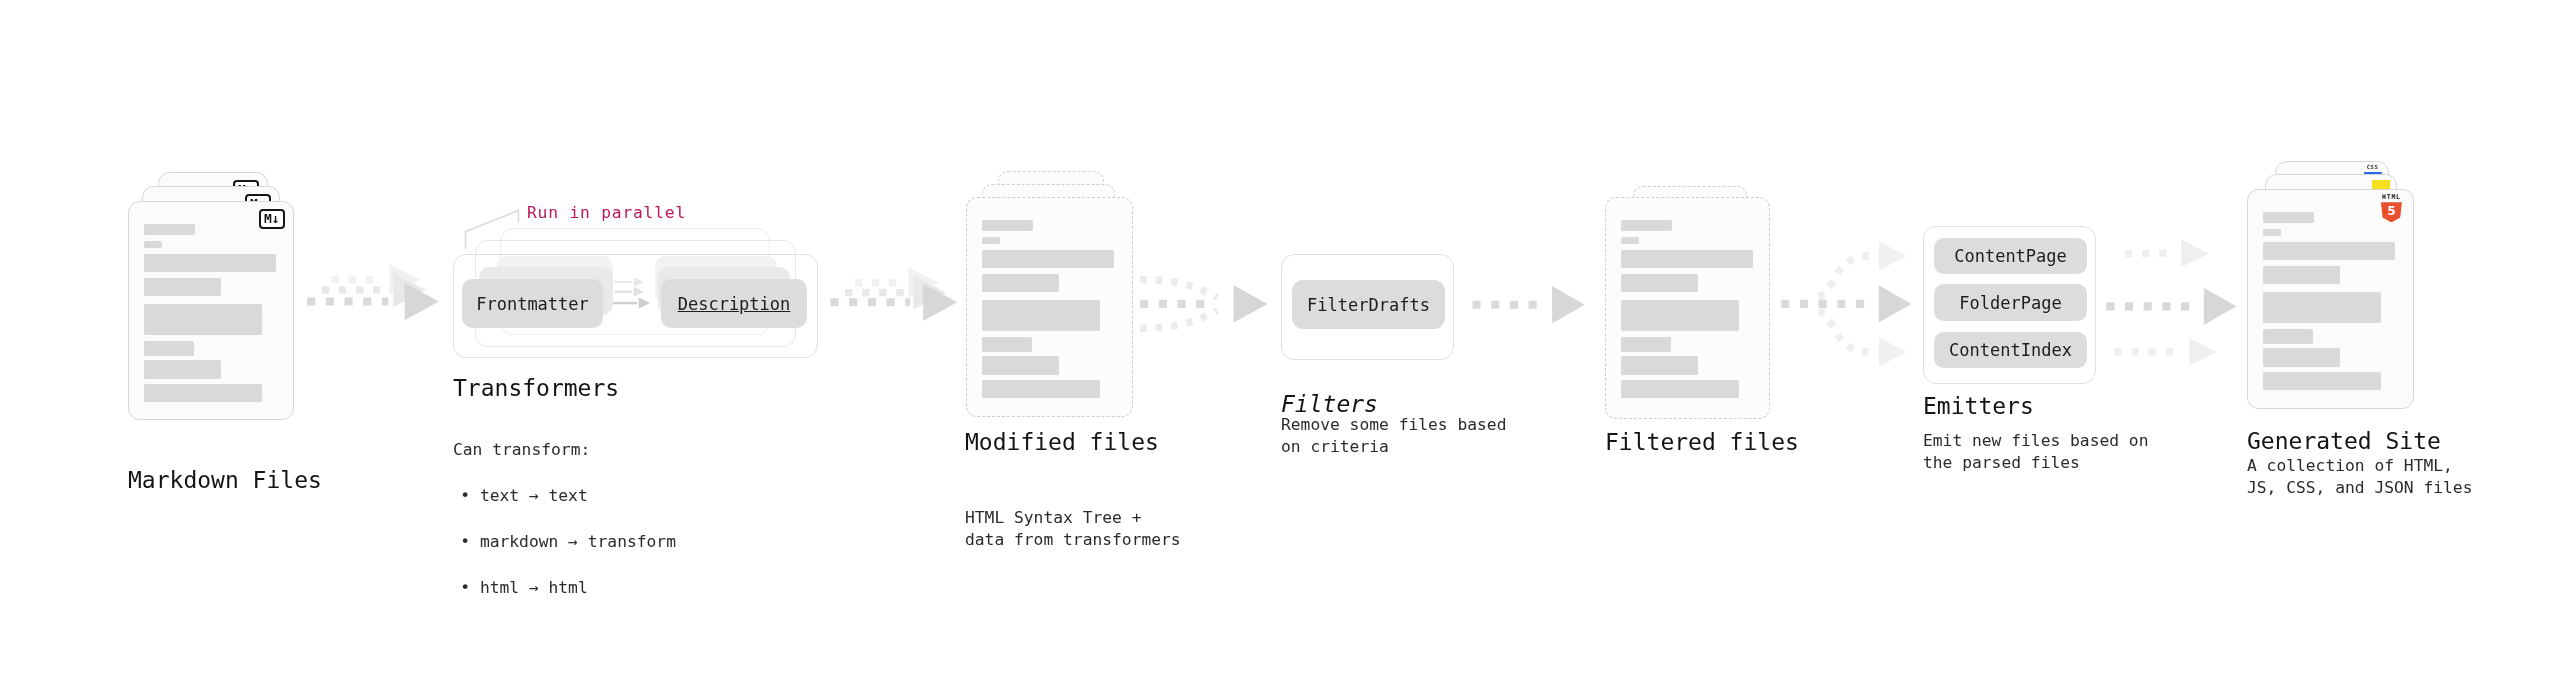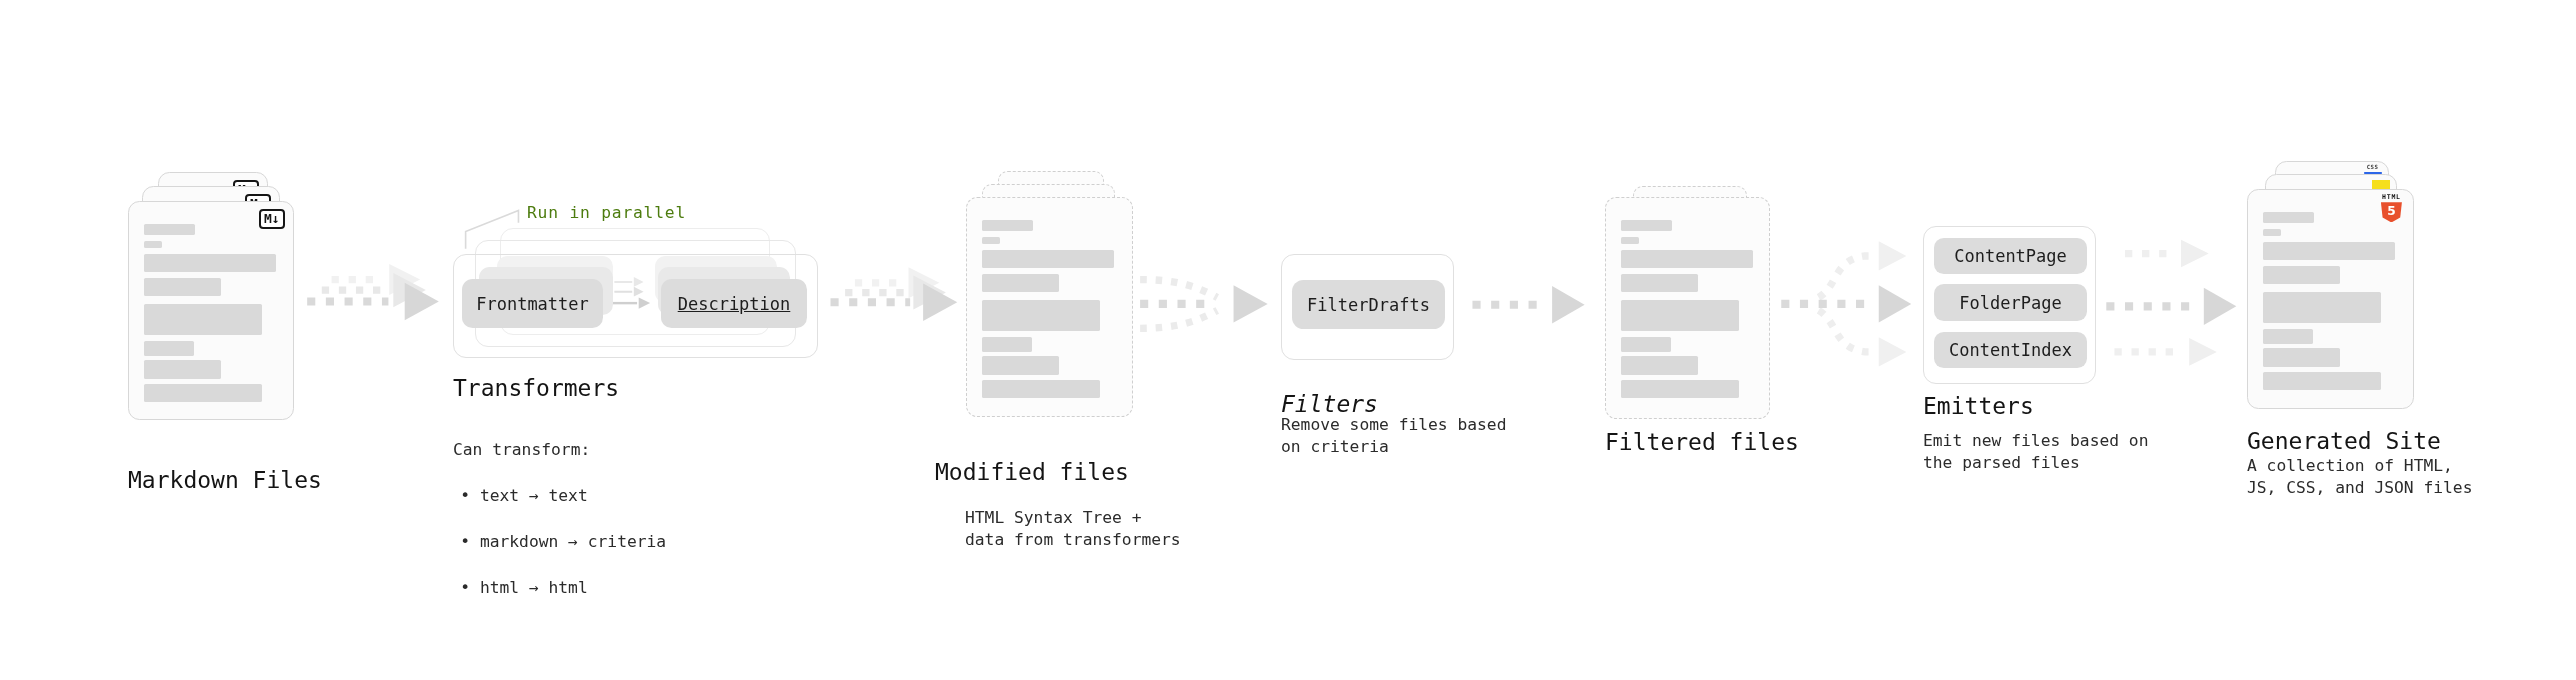--- a/index.html
+++ b/index.html
@@ -18,21 +18,21 @@
   .outline-box.mid{border-color:#e7e7e7;}
   .outline-box.back{border-color:#ededed;}
 
   .pill{position:absolute;background:#dcdcdc;border-radius:10.6px;color:#1d1d1d;font-size:17px;
         display:flex;align-items:center;justify-content:center;box-sizing:border-box;}
   .pill.ghost1{background:#e9e9e9;}
   .pill.ghost2{background:#f2f2f2;}
 
   .h{position:absolute;font-size:23px;font-weight:500;color:#141414;white-space:nowrap;}
   .cap{position:absolute;font-size:16.3px;line-height:22px;color:#2b2b2b;white-space:pre-line;}
-  .note{position:absolute;font-size:16.3px;color:#4d7c0f;white-space:nowrap;letter-spacing:0.8px;}
+  .note{position:absolute;font-size:16.3px;color:#be185d;white-space:nowrap;letter-spacing:0.8px;}
 
   .js-badge{position:absolute;right:6.5px;top:4.9px;width:18px;height:9px;background:#f6df1d;}
   .css-badge{position:absolute;right:6.5px;top:3.3px;width:18px;text-align:center;}
   .css-badge .t{font-size:5.7px;font-weight:bold;color:#3a3a3a;line-height:5.7px;letter-spacing:0.4px;}
   .css-badge .bar{height:2.4px;background:#2c66e8;margin-top:0.8px;border-radius:0.8px;}
   .html5-logo{position:absolute;right:10.6px;top:4.1px;width:22px;text-align:center;}
   .html5-logo .t{font-size:6.5px;font-weight:800;color:#111;letter-spacing:0.8px;line-height:7.3px;}
   .html5-logo .shield{width:21px;height:20.3px;margin:0.8px auto 0;background:#e8502d;
         clip-path:polygon(0 0,100% 0,92% 76%,50% 100%,8% 76%);
         color:#fff;font-size:12.2px;font-weight:bold;line-height:18.7px;font-family:"DejaVu Sans",sans-serif;}
@@ -139,41 +139,41 @@
     <div class="pill" style="left:462px;top:279px;width:141px;height:49px;">Frontmatter</div>
 
     <div class="pill ghost2" style="left:655px;top:256px;width:122px;height:47px;"></div>
     <div class="pill ghost1" style="left:658px;top:267px;width:132px;height:48px;"></div>
     <div class="pill" style="left:661px;top:279px;width:146px;height:49px;text-decoration:underline;">Description</div>
 
     <div class="h" style="left:453px;top:375px;">Transformers</div>
     <div class="cap" style="left:453px;top:415px;line-height:23px;">
       <div>Can transform:</div>
       <div style="padding-left:7.3px;">• text → text</div>
-      <div style="padding-left:7.3px;">• markdown → criteria</div>
+      <div style="padding-left:7.3px;">• markdown → transform</div>
       <div style="padding-left:7.3px;">• html → html</div>
     </div>
   </div>
 
   <div>
     <div class="doc-card dashed" style="left:998px;top:171px;width:106px;height:65px;border-radius:9.8px;"></div>
     <div class="doc-card dashed" style="left:982px;top:184px;width:133px;height:73px;border-radius:9.8px;"></div>
     <div class="doc-card dashed" style="left:966px;top:197px;width:167px;height:220px;">
       <div class="doc-lines">
           <div style="position: absolute; left: 0px; top: 0px; width: 51px; height: 11.4px; background: rgb(217, 217, 217); border-radius: 1.6px;"></div>
           <div style="position: absolute; left: 0px; top: 17px; width: 18px; height: 6.5px; background: rgb(217, 217, 217); border-radius: 1.6px;"></div>
           <div style="position: absolute; left: 0px; top: 30px; width: 132px; height: 18px; background: rgb(217, 217, 217); border-radius: 1.6px;"></div>
           <div style="position: absolute; left: 0px; top: 54px; width: 77px; height: 18px; background: rgb(217, 217, 217); border-radius: 1.6px;"></div>
           <div style="position: absolute; left: 0px; top: 80px; width: 118px; height: 31px; background: rgb(217, 217, 217); border-radius: 1.6px;"></div>
           <div style="position: absolute; left: 0px; top: 117px; width: 50px; height: 14.6px; background: rgb(217, 217, 217); border-radius: 1.6px;"></div>
           <div style="position: absolute; left: 0px; top: 136px; width: 77px; height: 18.7px; background: rgb(217, 217, 217); border-radius: 1.6px;"></div>
           <div style="position: absolute; left: 0px; top: 160px; width: 118px; height: 18px; background: rgb(217, 217, 217); border-radius: 1.6px;"></div>
         </div>
     </div>
-    <div class="h" style="left:935px;top:429px;margin-top:30px;">Modified files</div>
+    <div class="h" style="left:965px;top:429px;">Modified files</div>
     <div class="cap" style="left:965px;top:463px;margin-top:44px;">HTML Syntax Tree +
 data from transformers</div>
   </div>
 
   <div>
     <div class="outline-box" style="left:1281px;top:254px;width:173px;height:106px;"></div>
     <div class="pill" style="left:1292px;top:280px;width:153px;height:49px;border-radius:11.4px;">FilterDrafts</div>
     <div class="h" style="left:1281px;top:391px;font-style:italic;">Filters</div>
     <div class="cap" style="left:1281px;top:414px;">Remove some files based
 on criteria</div>

